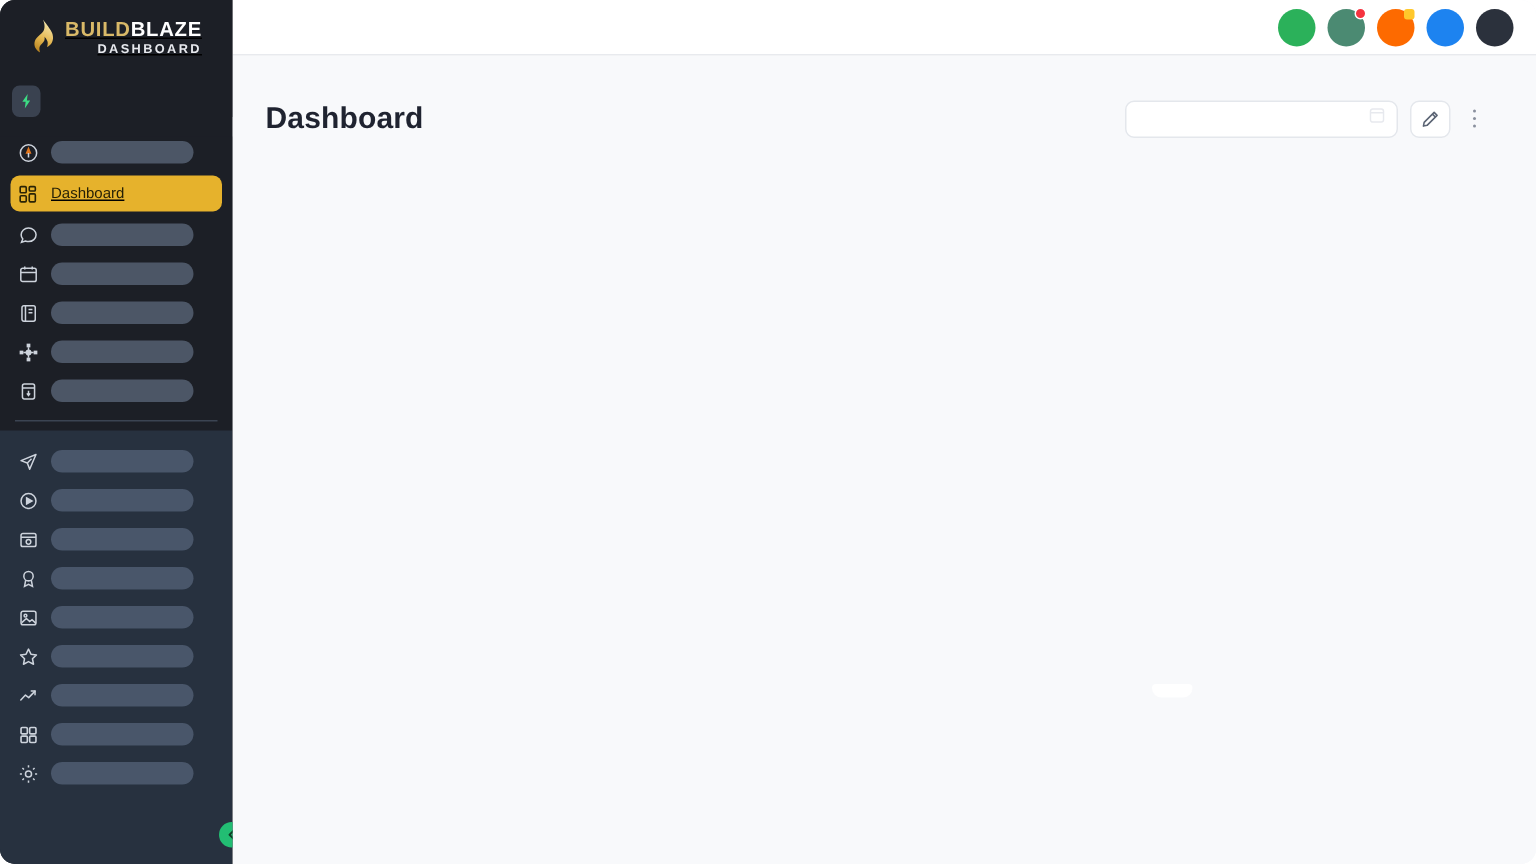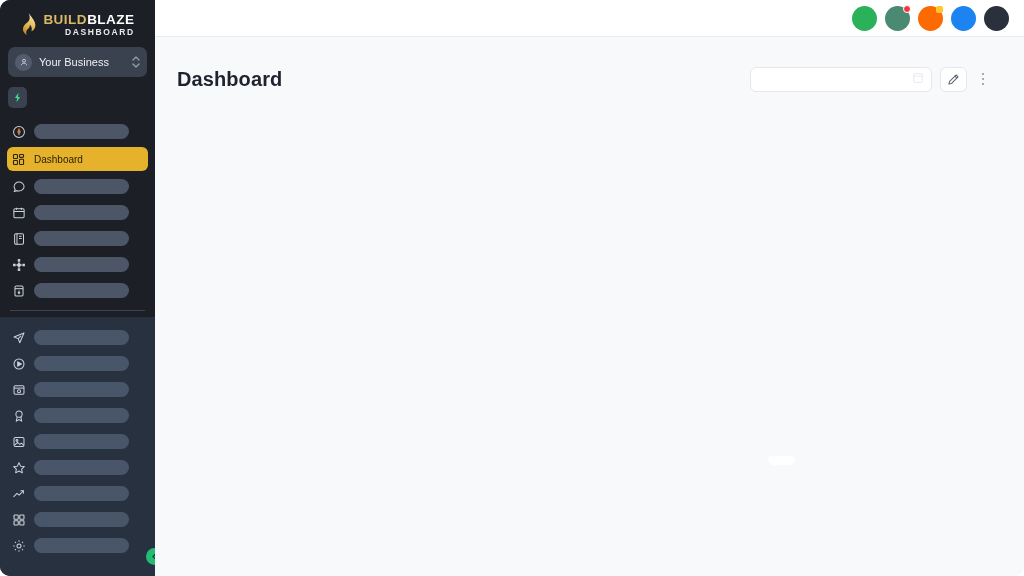--- a/index.html
+++ b/index.html
@@ -27,20 +27,21 @@
     top: 0;
     width: 155px;
     height: 576px;
     background: #1c1f26;
     border-top-left-radius: 10px;
     border-bottom-left-radius: 10px;
     display: flex;
     flex-direction: column;
     overflow: hidden;
     z-index: 5;
+    text-decoration: underline;
   }
 
   .sidebar-top {
     background: #1c1f26;
     padding: 0;
     flex: 0 0 auto;
   }
 
   .brand {
     height: 47px;
@@ -333,37 +334,20 @@
             </linearGradient>
           </defs>
           <path d="M8.6 0C8.6 0 10.8 4.2 9 7.6 7.9 9.7 5.4 10.6 4 12.8c-1.5 2.3-1.3 5.1.2 7 1.1 1.4 2.6 2.2 2.6 2.2s-1-2.2-.3-4c.6-1.6 2.3-2.3 3-3.9.5-1.2.2-2.6.2-2.6s1.6 1.6 2 3.4c.4 1.8-.4 3.5-.4 3.5s2.3-1 3.4-3.2c1.3-2.6.6-5.6-.9-8C11.8 4 8.6 0 8.6 0z" fill="url(#fg)"></path>
         </svg>
         <span class="brand-text">
           <span class="brand-name"><span>BUILD</span><span class="b2">BLAZE</span></span>
           <span class="brand-sub">DASHBOARD</span>
         </span>
       </div>
 
-      <div class="biz-selector">
-        <span class="biz-avatar">
-          <svg width="10" height="10" viewBox="0 0 16 16" fill="none" stroke="#d4d9e1" stroke-width="1.4">
-            <circle cx="8" cy="6" r="2.4"></circle>
-              <path d="M3.4 13.2c.8-2.3 2.6-3.3 4.6-3.3s3.8 1 4.6 3.3"></path>
-          </svg>
-        </span>
-        <span class="biz-label">Your Business</span>
-        <span class="biz-chevrons">
-          <svg width="8" height="5" viewBox="0 0 8 5">
-              <path d="M1 4 L4 1 L7 4" fill="none" stroke="#b9c0cc" stroke-width="1.2" stroke-linecap="round" stroke-linejoin="round"></path>
-            </svg>
-          <svg width="8" height="5" viewBox="0 0 8 5">
-              <path d="M1 1 L4 4 L7 1" fill="none" stroke="#b9c0cc" stroke-width="1.2" stroke-linecap="round" stroke-linejoin="round"></path>
-            </svg>
-        </span>
-      </div>
 
       <div class="search-row">
         <div class="ai-btn">
           <svg width="11" height="11" viewBox="0 0 16 16">
             <path d="M9.4 1 L4.2 8.6 H7.4 L6.6 15 L11.8 7.2 H8.6 Z" fill="#3ddc84"></path>
           </svg>
         </div>
       </div>
     </div>
 

